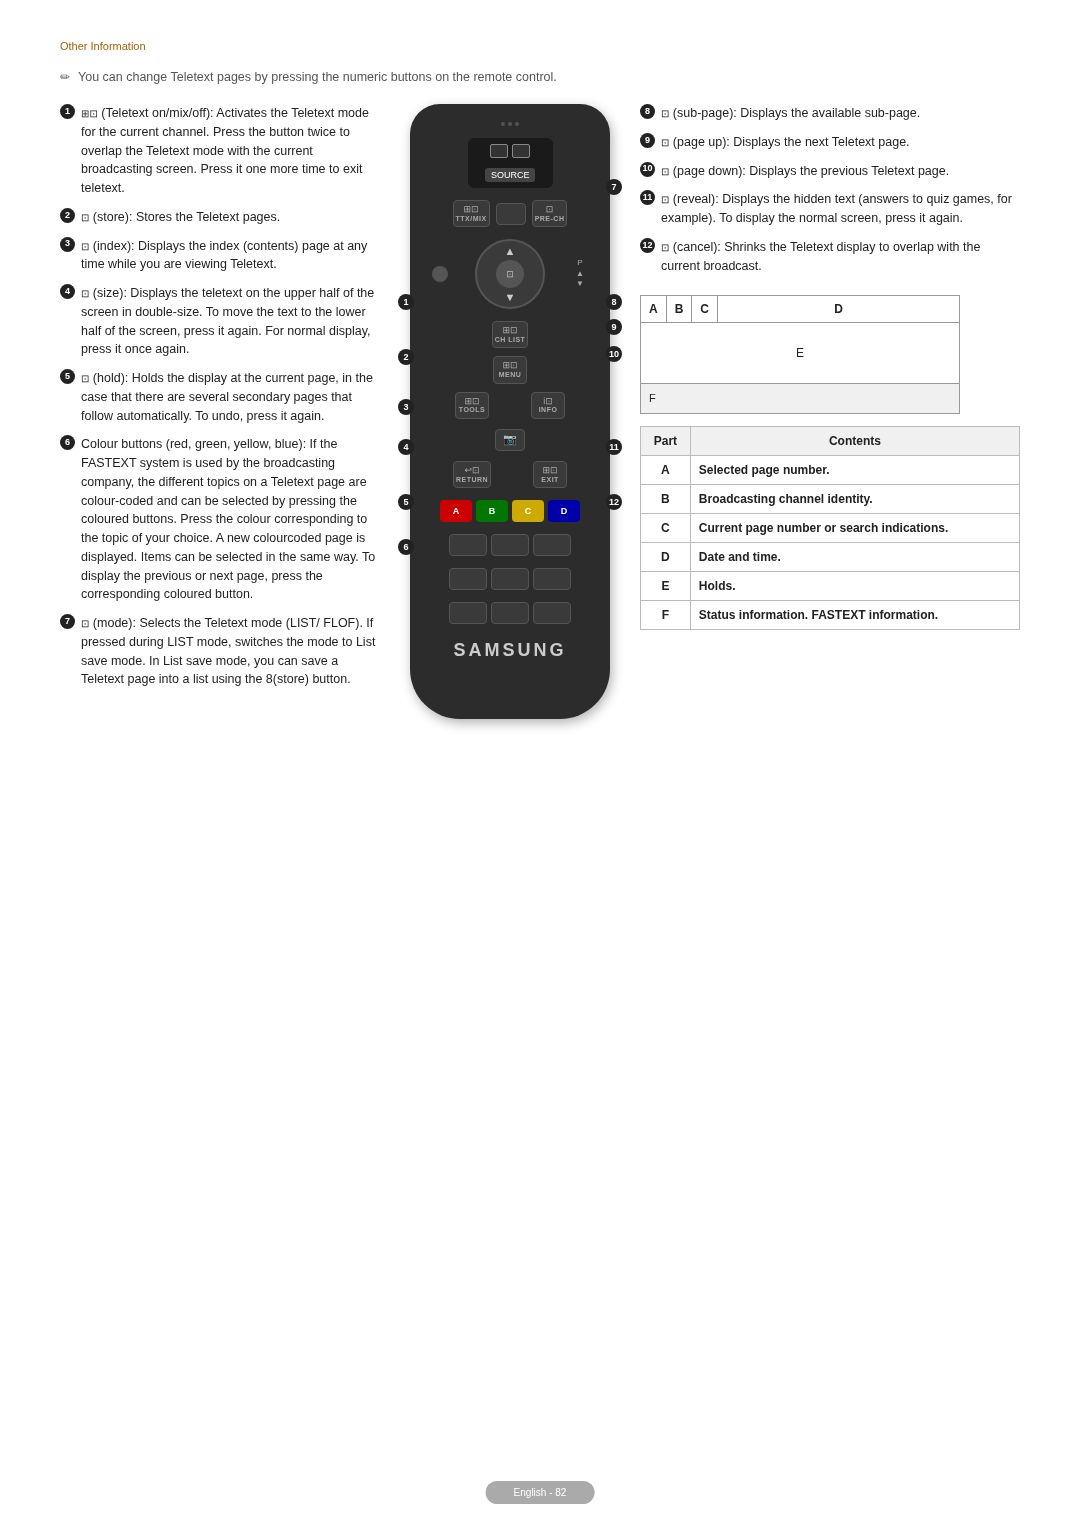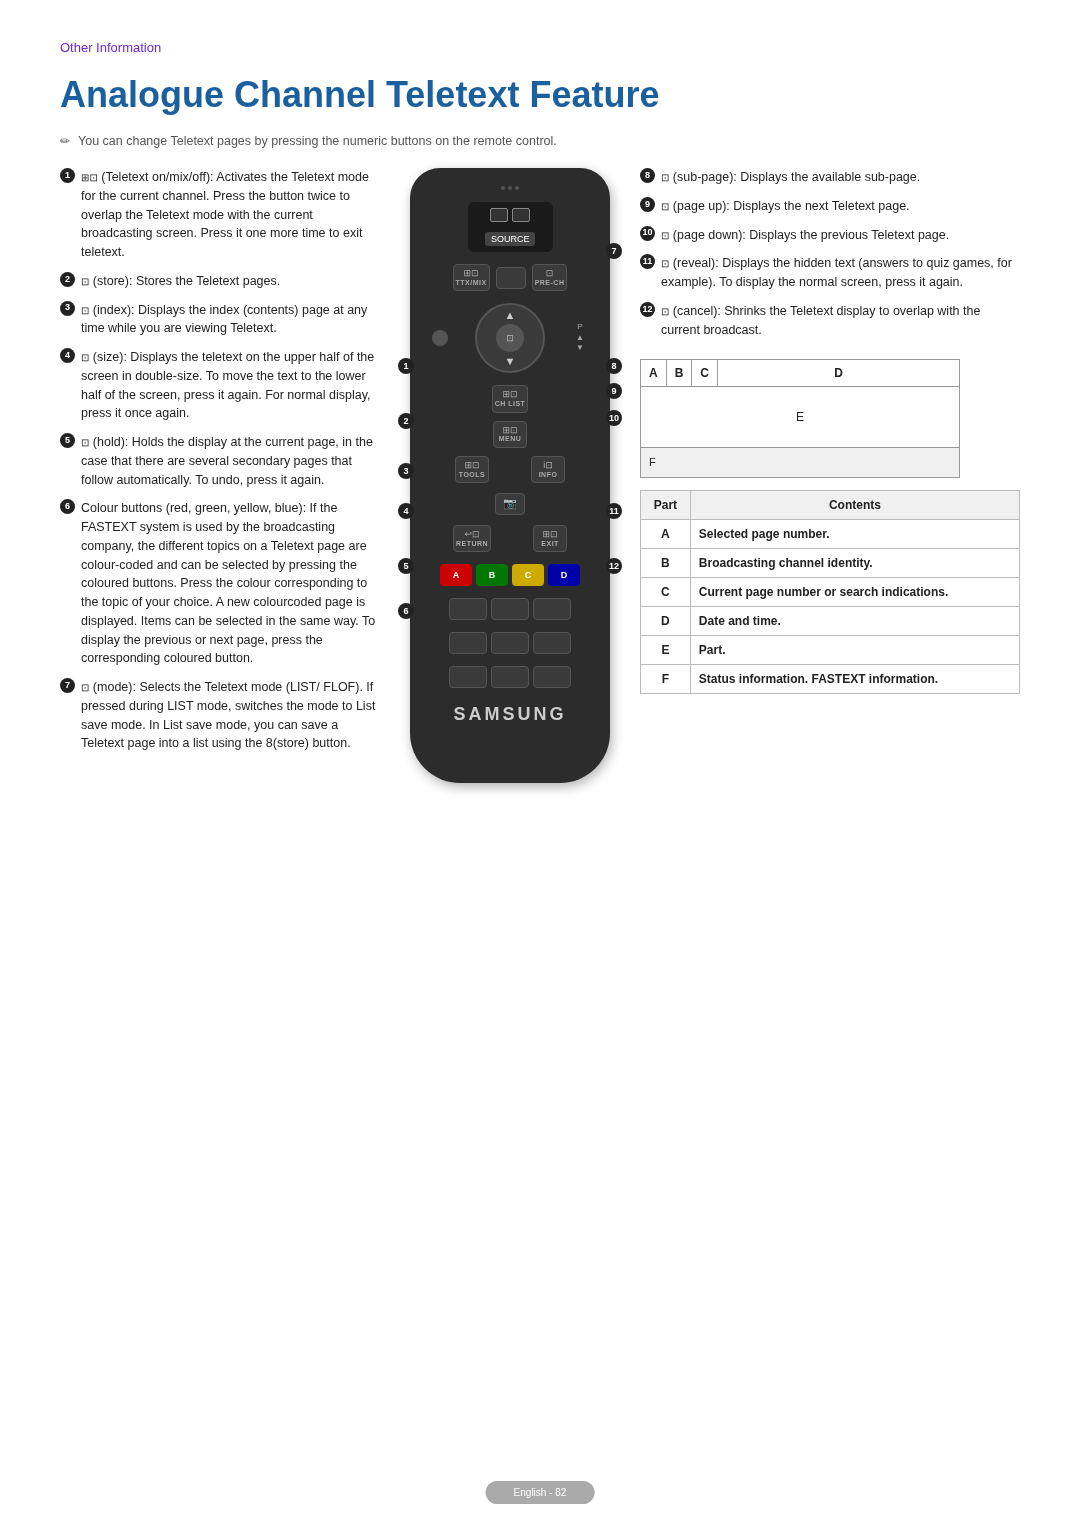--- a/index.html
+++ b/index.html
@@ -9,22 +9,22 @@
       font-size: 13px;
       color: #222;
       width: 1080px;
       min-height: 1534px;
       position: relative;
     }
     .page-wrapper {
       padding: 40px 60px 80px 60px;
     }
     .breadcrumb {
-      font-size: 13px;
-      color: #6d28d9;
+      font-size: 11px;
+      color: #a16207;
       margin-bottom: 18px;
     }
     .page-title {
       font-size: 36px;
       font-weight: bold;
       color: #1a5f9e;
       margin-bottom: 18px;
       line-height: 1.2;
     }
     .intro-text {
@@ -345,21 +345,20 @@
       flex-shrink: 0;
     }
   </style>
 </head>
 <body>
 
 <div class="page-wrapper">
 
   <div class="breadcrumb">Other Information</div>
 
-  <h1 class="page-title">Analogue Channel Teletext Feature</h1>
 
 
   <p class="note-text">You can change Teletext pages by pressing the numeric buttons on the remote control.</p>
 
   <div class="main-content">
 
     <div class="left-column">
       <ul class="item-list">
         <li>
           <span class="num-badge">1</span>
@@ -583,21 +582,21 @@
           <tr>
             <td>C</td>
             <td>Current page number or search indications.</td>
           </tr>
           <tr>
             <td>D</td>
             <td>Date and time.</td>
           </tr>
           <tr>
             <td>E</td>
-            <td>Part.</td>
+            <td>Holds.</td>
           </tr>
           <tr>
             <td>F</td>
             <td>Status information. FASTEXT information.</td>
           </tr>
         </tbody>
       </table>
 
     </div>
   </div>

